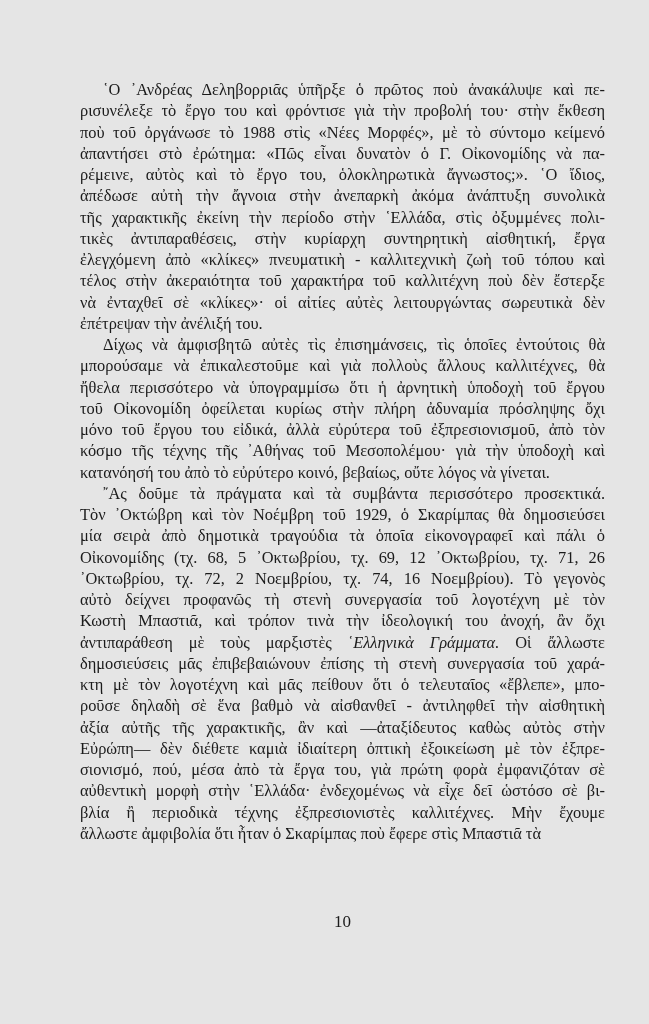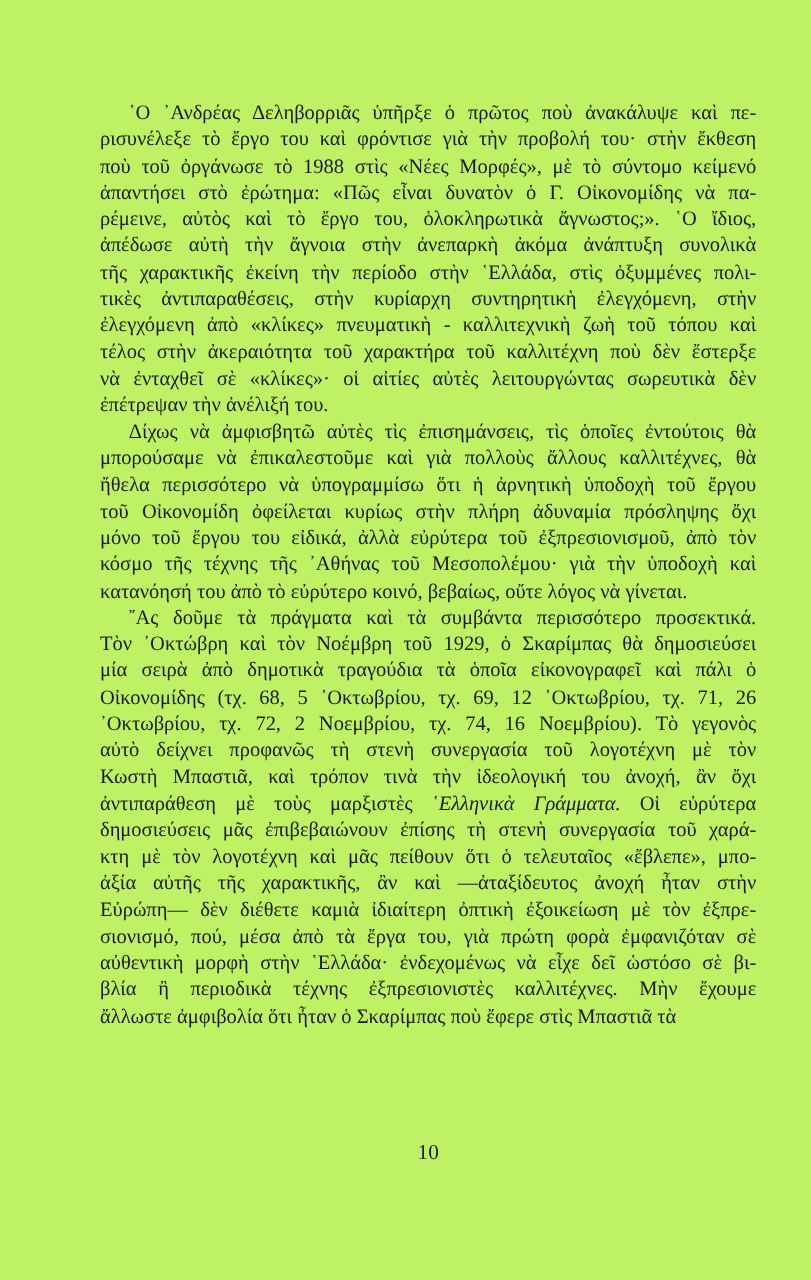--- a/index.html
+++ b/index.html
@@ -3,21 +3,21 @@
 <meta charset="utf-8">
 <style>
   html, body { margin: 0; padding: 0; }
   body {
     width: 649px; height: 1024px;
     background: #fbfaf4;
     position: relative; overflow: hidden;
   }
   .page {
     position: absolute; left: 0; top: 0; width: 649px; height: 1024px;
-    background: #bef264;
+    background: #e5e5e5;
   }
   .text-block {
     position: absolute;
     left: 80px; top: 79px;
     width: 525px;
     font-family: "Liberation Serif", "DejaVu Serif", serif;
     font-size: 16.4px;
     line-height: 21.25px;
     color: #1b1b1b;
   }
@@ -50,21 +50,21 @@
 <div class="page">
   <div class="text-block" id="text-block">
       <div>
         <span class="line indent">῾Ο ᾿Ανδρέας Δεληβορριᾶς ὑπῆρξε ὁ πρῶτος ποὺ ἀνακάλυψε καὶ πε-</span>
         <span class="line">ρισυνέλεξε τὸ ἔργο του καὶ φρόντισε γιὰ τὴν προβολή του· στὴν ἔκθεση</span>
         <span class="line">ποὺ τοῦ ὀργάνωσε τὸ 1988 στὶς «Νέες Μορφές», μὲ τὸ σύντομο κείμενό</span>
         <span class="line">ἀπαντήσει στὸ ἐρώτημα: «Πῶς εἶναι δυνατὸν ὁ Γ. Οἰκονομίδης νὰ πα-</span>
         <span class="line">ρέμεινε, αὐτὸς καὶ τὸ ἔργο του, ὁλοκληρωτικὰ ἄγνωστος;». ῾Ο ἴδιος,</span>
         <span class="line">ἀπέδωσε αὐτὴ τὴν ἄγνοια στὴν ἀνεπαρκὴ ἀκόμα ἀνάπτυξη συνολικὰ</span>
         <span class="line">τῆς χαρακτικῆς ἐκείνη τὴν περίοδο στὴν ῾Ελλάδα, στὶς ὀξυμμένες πολι-</span>
-        <span class="line">τικὲς ἀντιπαραθέσεις, στὴν κυρίαρχη συντηρητικὴ ἐλεγχόμενη, στὴν</span>
+        <span class="line">τικὲς ἀντιπαραθέσεις, στὴν κυρίαρχη συντηρητικὴ αἰσθητική, ἔργα</span>
         <span class="line">ἐλεγχόμενη ἀπὸ «κλίκες» πνευματικὴ - καλλιτεχνικὴ ζωὴ τοῦ τόπου καὶ</span>
         <span class="line">τέλος στὴν ἀκεραιότητα τοῦ χαρακτήρα τοῦ καλλιτέχνη ποὺ δὲν ἔστερξε</span>
         <span class="line">νὰ ἐνταχθεῖ σὲ «κλίκες»· οἱ αἰτίες αὐτὲς λειτουργώντας σωρευτικὰ δὲν</span>
         <span class="line last">ἐπέτρεψαν τὴν ἀνέλιξή του.</span>
       </div>
       <div>
         <span class="line indent">Δίχως νὰ ἀμφισβητῶ αὐτὲς τὶς ἐπισημάνσεις, τὶς ὁποῖες ἐντούτοις θὰ</span>
         <span class="line">μπορούσαμε νὰ ἐπικαλεστοῦμε καὶ γιὰ πολλοὺς ἄλλους καλλιτέχνες, θὰ</span>
         <span class="line">ἤθελα περισσότερο νὰ ὑπογραμμίσω ὅτι ἡ ἀρνητικὴ ὑποδοχὴ τοῦ ἔργου</span>
         <span class="line">τοῦ Οἰκονομίδη ὀφείλεται κυρίως στὴν πλήρη ἀδυναμία πρόσληψης ὄχι</span>
@@ -73,24 +73,25 @@
         <span class="line last">κατανόησή του ἀπὸ τὸ εὐρύτερο κοινό, βεβαίως, οὔτε λόγος νὰ γίνεται.</span>
       </div>
       <div>
         <span class="line indent">῎Ας δοῦμε τὰ πράγματα καὶ τὰ συμβάντα περισσότερο προσεκτικά.</span>
         <span class="line">Τὸν ᾿Οκτώβρη καὶ τὸν Νοέμβρη τοῦ 1929, ὁ Σκαρίμπας θὰ δημοσιεύσει</span>
         <span class="line">μία σειρὰ ἀπὸ δημοτικὰ τραγούδια τὰ ὁποῖα εἰκονογραφεῖ καὶ πάλι ὁ</span>
         <span class="line">Οἰκονομίδης (τχ. 68, 5 ᾿Οκτωβρίου, τχ. 69, 12 ᾿Οκτωβρίου, τχ. 71, 26</span>
         <span class="line">᾿Οκτωβρίου, τχ. 72, 2 Νοεμβρίου, τχ. 74, 16 Νοεμβρίου). Τὸ γεγονὸς</span>
         <span class="line">αὐτὸ δείχνει προφανῶς τὴ στενὴ συνεργασία τοῦ λογοτέχνη μὲ τὸν</span>
         <span class="line">Κωστὴ Μπαστιᾶ, καὶ τρόπον τινὰ τὴν ἰδεολογική του ἀνοχή, ἂν ὄχι</span>
-        <span class="line"><span>ἀντιπαράθεση μὲ τοὺς μαρξιστὲς </span><span class="it">῾Ελληνικὰ Γράμματα.</span><span> Οἱ εὐρύτερα</span></span>
+        <span class="line"><span>ἀντιπαράθεση μὲ τοὺς μαρξιστὲς </span><span class="it">῾Ελληνικὰ Γράμματα.</span><span> Οἱ ἄλλωστε</span></span>
         <span class="line">δημοσιεύσεις μᾶς ἐπιβεβαιώνουν ἐπίσης τὴ στενὴ συνεργασία τοῦ χαρά-</span>
         <span class="line">κτη μὲ τὸν λογοτέχνη καὶ μᾶς πείθουν ὅτι ὁ τελευταῖος «ἔβλεπε», μπο-</span>
-        <span class="line">ἀξία αὐτῆς τῆς χαρακτικῆς, ἂν καὶ —ἀταξίδευτος ἀνοχή ἦταν στὴν</span>
+        <span class="line">ροῦσε δηλαδὴ σὲ ἕνα βαθμὸ νὰ αἰσθανθεῖ - ἀντιληφθεῖ τὴν αἰσθητικὴ</span>
+        <span class="line">ἀξία αὐτῆς τῆς χαρακτικῆς, ἂν καὶ —ἀταξίδευτος καθὼς αὐτὸς στὴν</span>
         <span class="line">Εὐρώπη— δὲν διέθετε καμιὰ ἰδιαίτερη ὀπτικὴ ἐξοικείωση μὲ τὸν ἐξπρε-</span>
         <span class="line">σιονισμό, πού, μέσα ἀπὸ τὰ ἔργα του, γιὰ πρώτη φορὰ ἐμφανιζόταν σὲ</span>
         <span class="line">αὐθεντικὴ μορφὴ στὴν ῾Ελλάδα· ἐνδεχομένως νὰ εἶχε δεῖ ὡστόσο σὲ βι-</span>
         <span class="line">βλία ἢ περιοδικὰ τέχνης ἐξπρεσιονιστὲς καλλιτέχνες. Μὴν ἔχουμε</span>
         <span class="line last">ἄλλωστε ἀμφιβολία ὅτι ἦταν ὁ Σκαρίμπας ποὺ ἔφερε στὶς Μπαστιᾶ τὰ</span>
       </div>
     </div>
   <div class="page-number">10</div>
 </div>
 

